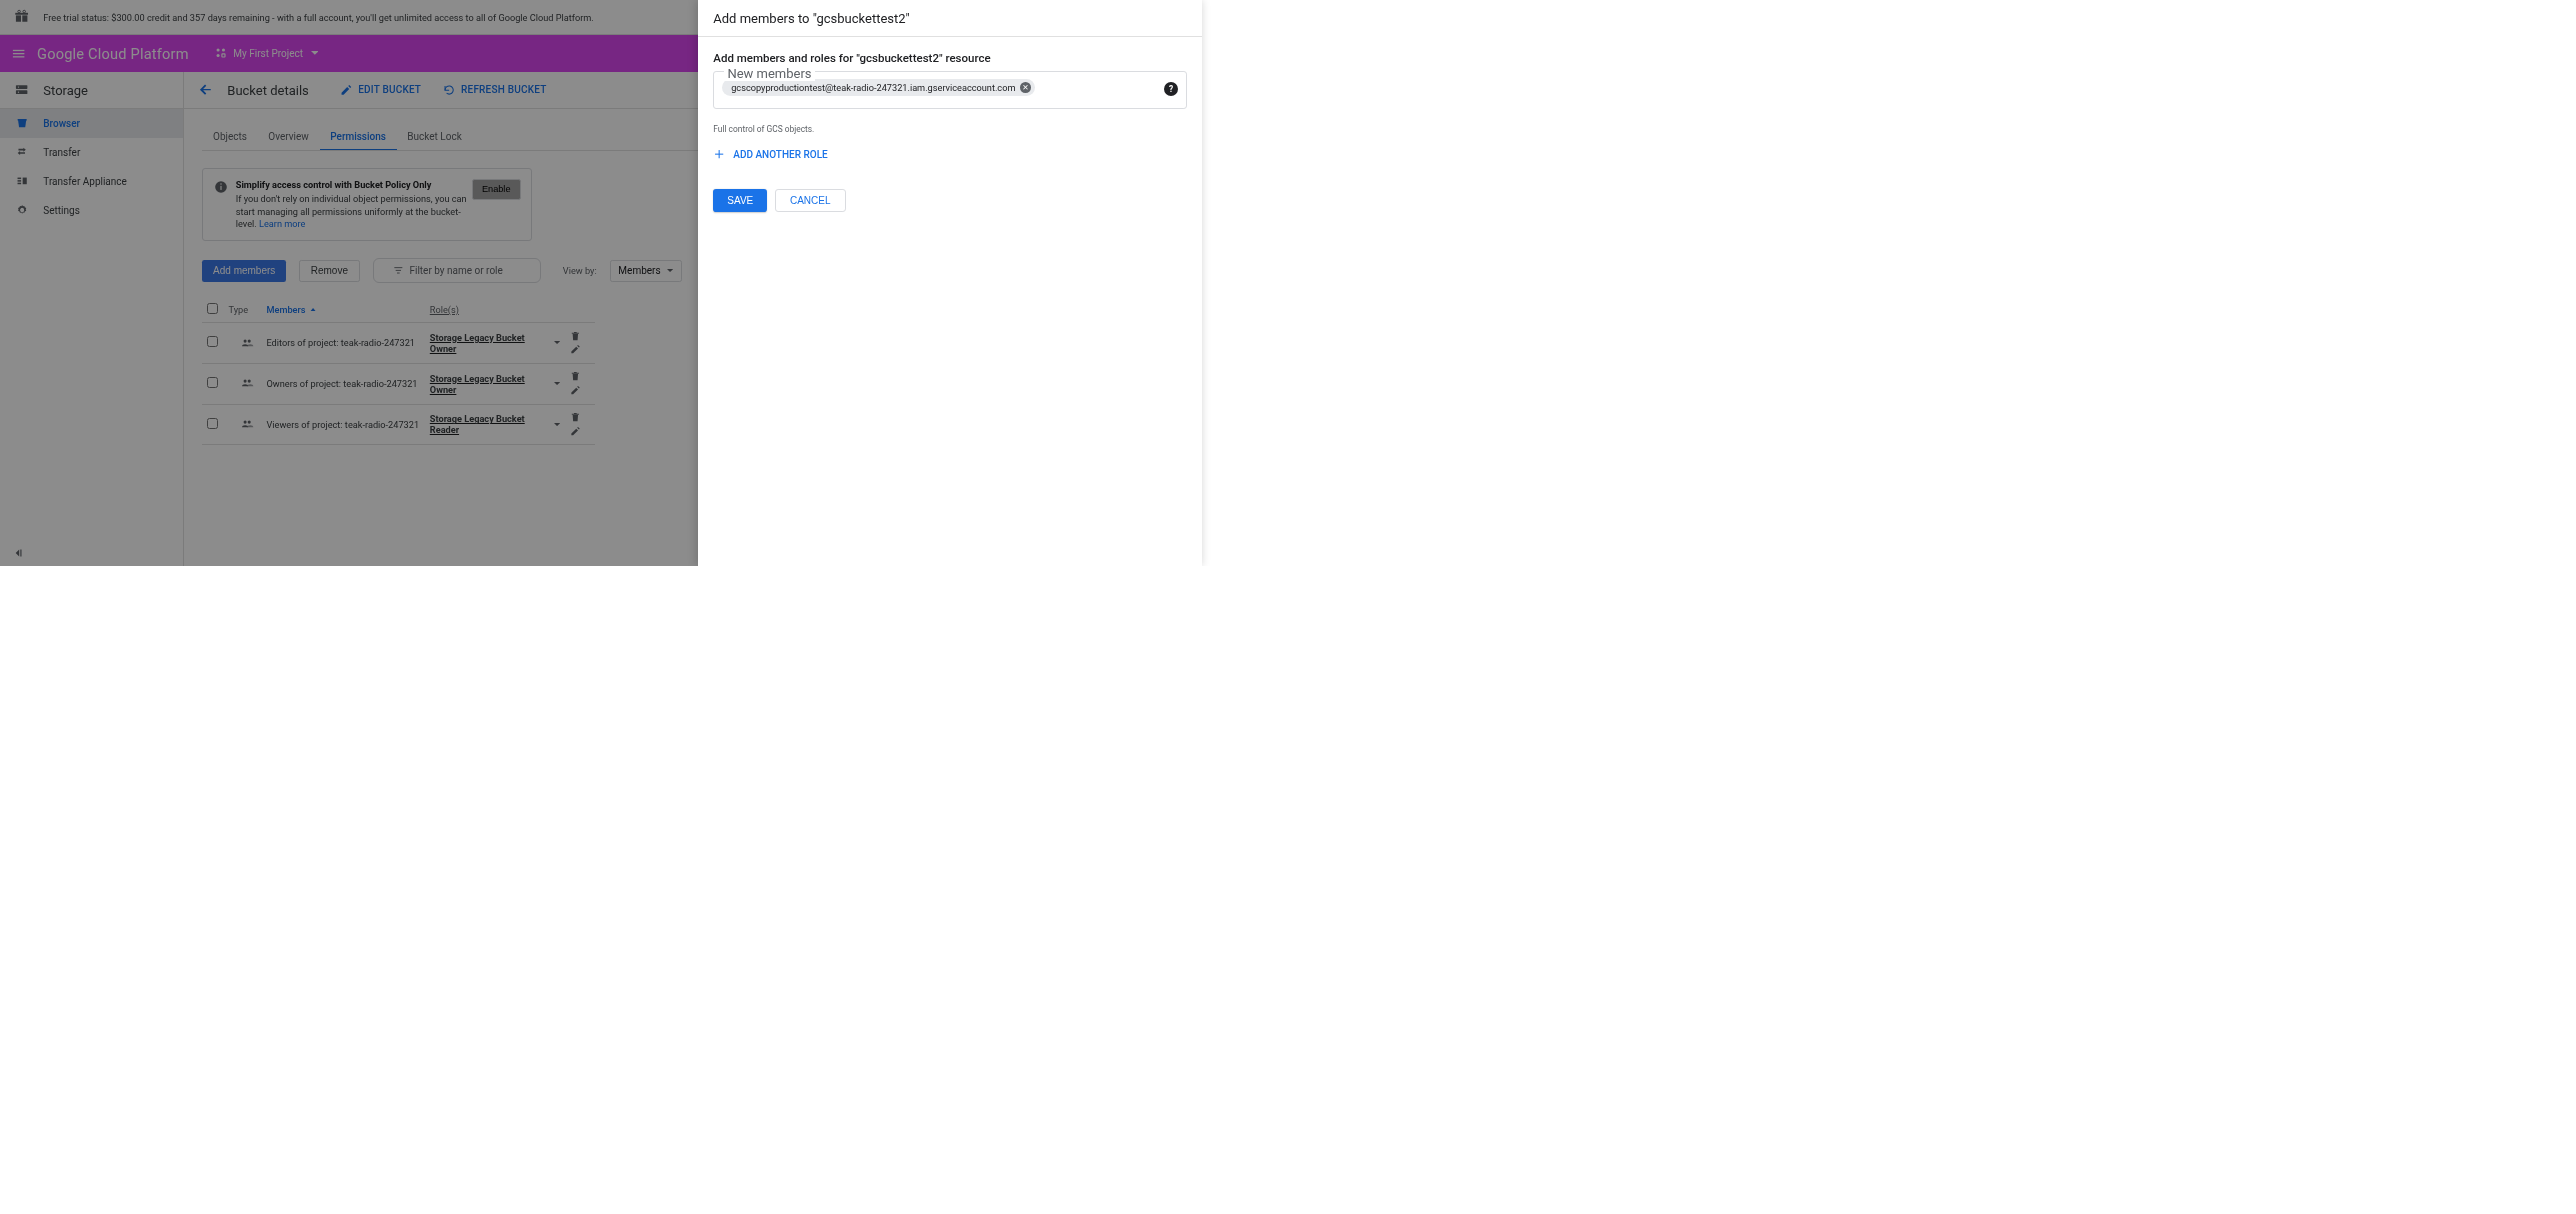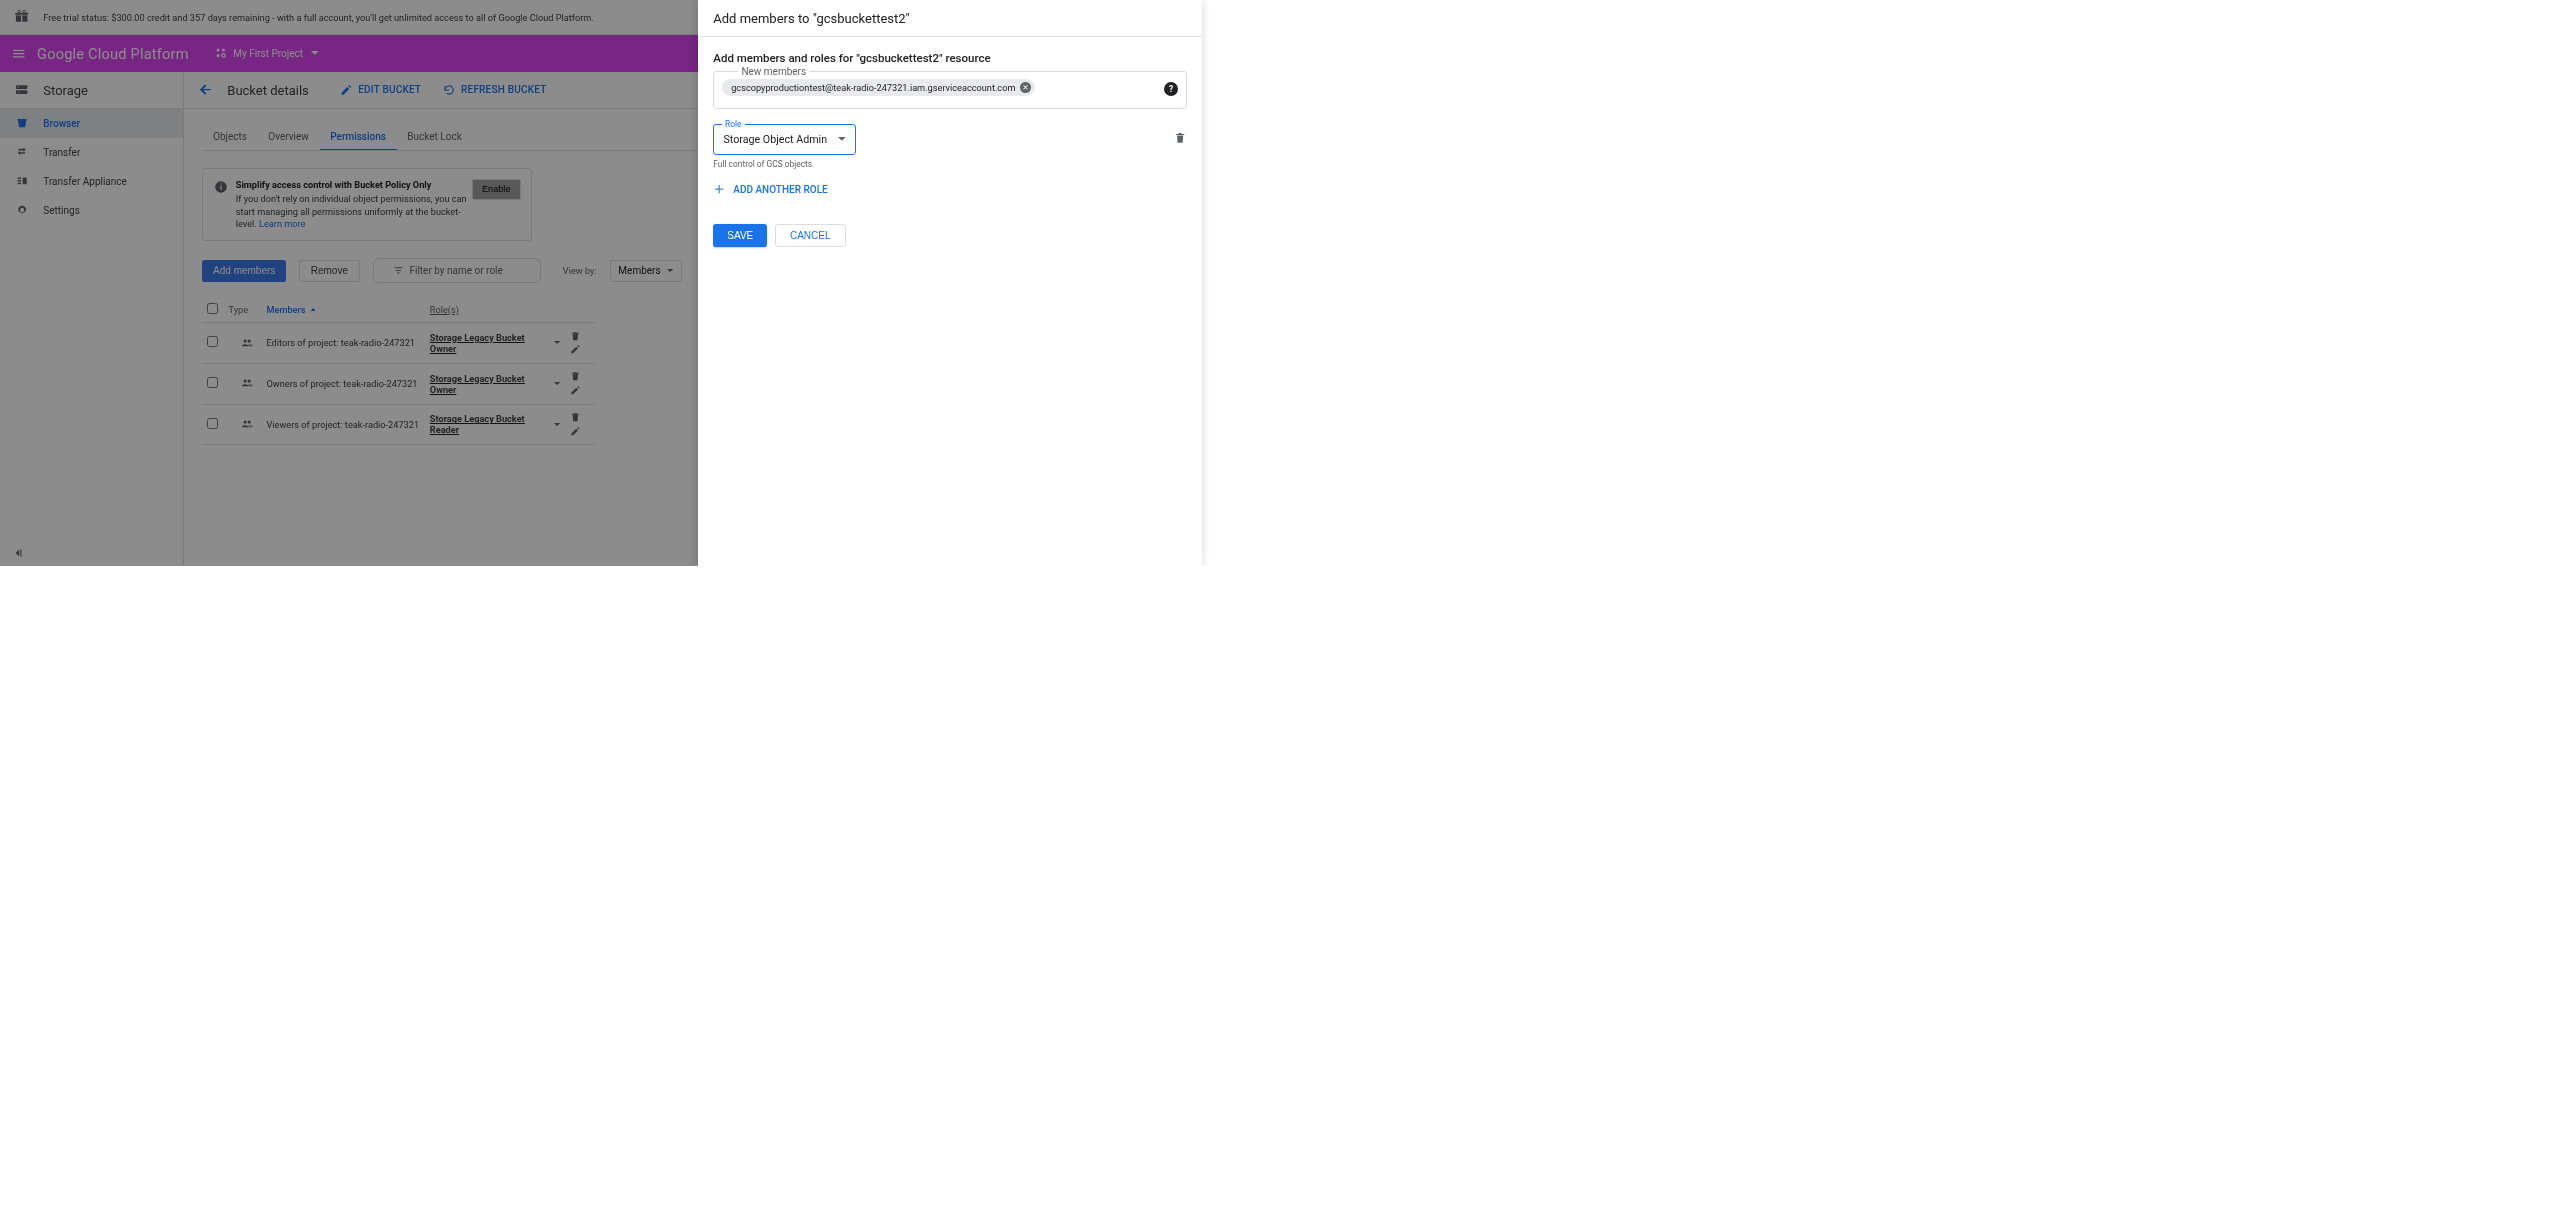--- a/index.html
+++ b/index.html
@@ -81,21 +81,21 @@
 
 
 .side-panel { position: absolute; right: 0; top: 0; bottom: 0; width: 504px; background: #fff; box-shadow: -1.5px 0 9.2px rgba(0,0,0,0.2); display: flex; flex-direction: column; }
 .sp-header { padding: 10.7px 15.3px; border-bottom: 0.8px solid #e0e0e0; font-size: 13px; }
 .sp-body { padding: 14px 15.3px; overflow: auto; flex: 1; }
 .sp-subtitle { font-size: 11.5px; font-weight: 500; margin-bottom: 6.1px; }
 .sp-desc { font-size: 9.2px; color: #3c4043; line-height: 1.5; margin-bottom: 12.3px; }
 .sp-desc a { color: #1a73e8; text-decoration: underline; cursor: pointer; }
 
 .nm-field { border: 0.8px solid #dadce0; border-radius: 3.1px; padding: 6.1px 7.7px 12.3px 7.7px; position: relative; margin-bottom: 15.3px; }
-.nm-label { position: absolute; top: -6.1px; left: 24px; background: #fff; padding: 0 3.1px; font-size: 10px; color: #5f6368; }
+.nm-label { position: absolute; top: -6.1px; left: 10px; background: #fff; padding: 0 3.1px; font-size: 13px; color: #5f6368; }
 .nm-body { display: flex; align-items: flex-end; }
 .chip { background: #e8eaed; border-radius: 9.2px; padding: 3.1px 4.6px 3.1px 9.2px; font-size: 9.2px; display: inline-flex; align-items: center; }
 .chip .chip-close { background: #5f6368; color: #fff; border-radius: 50%; width: 10.7px; height: 10.7px; display: flex; align-items: center; justify-content: center; margin-left: 4.6px; font-size: 7.7px; cursor: pointer; }
 .help-icon { margin-left: auto; width: 14px; height: 14px; border-radius: 50%; background: #202124; color: #fff; display: flex; align-items: center; justify-content: center; font-size: 8.4px; font-weight: 700; cursor: pointer; }
 
 .role-row { display: flex; align-items: flex-start; gap: 9.2px; margin-bottom: 4.6px; }
 .role-field { border: 1.5px solid #1a73e8; border-radius: 3.1px; width: 143px; position: relative; padding: 7.7px 9.2px; cursor: pointer; }
 .role-label { position: absolute; top: -6.1px; left: 7.7px; background: #fff; padding: 0 3.1px; font-size: 8.4px; color: #1a73e8; }
 .role-value { font-size: 10.7px; display: flex; align-items: center; justify-content: space-between; }
 .role-value .rv-chev { color: #5f6368; }
@@ -424,38 +424,20 @@
         <span class="nm-label">New members</span>
         <div class="nm-body">
           <span class="chip">
             <span>gcscopyproductiontest@teak-radio-247321.iam.gserviceaccount.com</span>
             <span class="chip-close">✕</span>
           </span>
           <span class="help-icon">?</span>
         </div>
       </div>
 
-      <div class="role-row">
-        <div class="role-field">
-          <span class="role-label">Role</span>
-          <div class="role-value">
-            <span>Storage Object Admin</span>
-            <span class="rv-chev">
-                <svg viewBox="0 0 10 6" width="7.7" height="4.6" fill="currentColor">
-                  <path d="M0 0 L5 5 L10 0 Z"></path>
-                </svg>
-              </span>
-          </div>
-        </div>
-        <span class="role-delete">
-          <svg viewBox="0 0 24 24" width="12.3" height="12.3" fill="currentColor">
-              <path d="M6 7 L18 7 L17 21 L7 21 Z M4 4 L20 4 L20 6 L4 6 Z M9 2 L15 2 L15 4 L9 4 Z"></path>
-            </svg>
-        </span>
-      </div>
       <div class="role-hint">Full control of GCS objects.</div>
 
       <div class="add-role">
         <span class="ar-plus">
             <svg viewBox="0 0 24 24" width="12.3" height="12.3" fill="currentColor">
               <rect x="11" y="4" width="2" height="16"></rect>
               <rect x="4" y="11" width="16" height="2"></rect>
             </svg>
           </span>
         <span>ADD ANOTHER ROLE</span>

